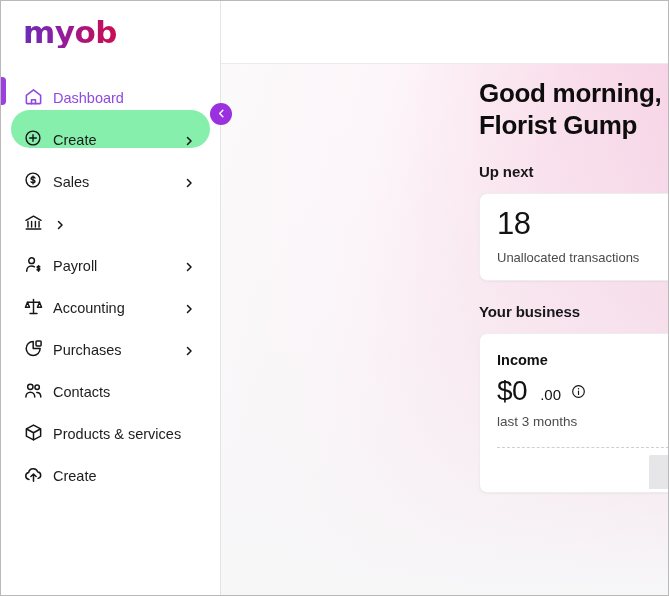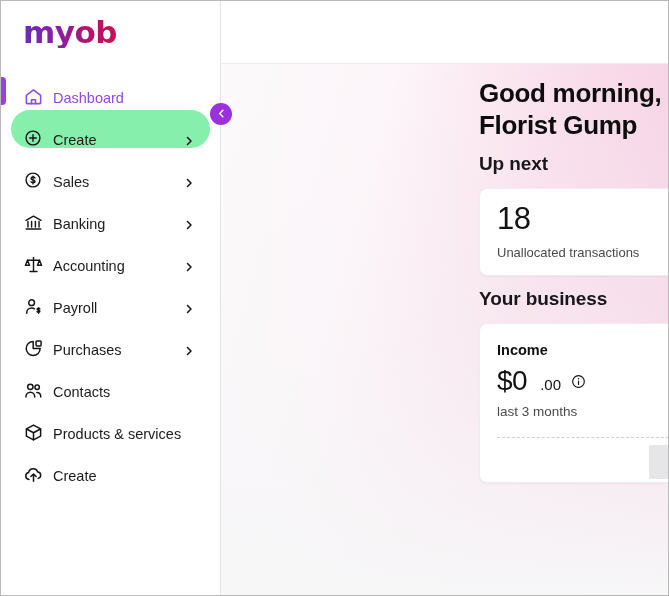--- a/index.html
+++ b/index.html
@@ -137,23 +137,23 @@
 
   #greeting {
     font-size: 26px;
     font-weight: bold;
     line-height: 1.22;
     color: #0d0d0d;
     letter-spacing: -0.3px;
     max-width: 230px;
   }
   .section-title {
-    font-size: 19px;
+    font-size: 15px;
     color: #18181a;
-    margin-top: 12px;
+    margin-top: 22px;
     letter-spacing: -0.1px;
   }
 
   .card {
     margin-top: 13px;
     background: #ffffff;
     border: 1px solid #eeecee;
     border-radius: 8px;
     box-shadow: 0 1px 2px rgba(0,0,0,0.045);
     width: 322px;
@@ -286,54 +286,53 @@
 
 
       <li class="nav-item">
         <span class="ico">
           <svg width="19" height="19" viewBox="0 0 24 24" fill="none" stroke="#161616" stroke-width="1.8" stroke-linecap="round" stroke-linejoin="round">
             <path d="M2.5 9.2 12 4l9.5 5.2"></path>
             <path d="M5 10.6v7M9.6 10.6v7M14.4 10.6v7M19 10.6v7"></path>
             <path d="M2.8 20.2h18.4"></path>
           </svg>
         </span>
-        <span class="nav-label">Banking</span>
+        <span class="nav-chevron">
+          <svg width="12" height="12" viewBox="0 0 24 24" fill="none" stroke="#151515" stroke-width="3" stroke-linecap="round" stroke-linejoin="round">
+              <path d="M9 5l7 7-7 7"></path>
+            </svg>
+        </span>
+      </li>
+
+      <li class="nav-item">
+        <span class="ico">
+          <svg width="19" height="19" viewBox="0 0 24 24" fill="none" stroke="#161616" stroke-width="1.9" stroke-linecap="round" stroke-linejoin="round">
+            <circle cx="9.6" cy="7.2" r="3.6"></circle>
+            <path d="M3.4 20.4c0-3.9 2.8-6.6 6.2-6.6 1.4 0 2.6.4 3.6 1.1"></path>
+            <path d="M18.4 13.6v6.8M20 15.1c-.3-.5-.9-.8-1.7-.8-1 0-1.7.5-1.7 1.2 0 1.6 3.4.8 3.4 2.5 0 .8-.7 1.3-1.7 1.3-.8 0-1.5-.3-1.8-.9"></path>
+          </svg>
+        </span>
+        <span class="nav-label">Payroll</span>
         <span class="nav-chevron">
           <svg width="12" height="12" viewBox="0 0 24 24" fill="none" stroke="#151515" stroke-width="3" stroke-linecap="round" stroke-linejoin="round">
               <path d="M9 5l7 7-7 7"></path>
             </svg>
         </span>
       </li>
 
       <li class="nav-item">
         <span class="ico">
           <svg width="19" height="19" viewBox="0 0 24 24" fill="none" stroke="#161616" stroke-width="1.8" stroke-linecap="round" stroke-linejoin="round">
             <path d="M12 3.2v17.6"></path>
               <path d="M4.4 6.6h15.2"></path>
             <path d="M7.6 20.8h8.8"></path>
             <path d="M4.4 6.6 1.8 13h5.2zM19.6 6.6 17 13h5.2z"></path>
           </svg>
         </span>
         <span class="nav-label">Accounting</span>
-        <span class="nav-chevron">
-          <svg width="12" height="12" viewBox="0 0 24 24" fill="none" stroke="#151515" stroke-width="3" stroke-linecap="round" stroke-linejoin="round">
-              <path d="M9 5l7 7-7 7"></path>
-            </svg>
-        </span>
-      </li>
-
-      <li class="nav-item">
-        <span class="ico">
-          <svg width="19" height="19" viewBox="0 0 24 24" fill="none" stroke="#161616" stroke-width="1.9" stroke-linecap="round" stroke-linejoin="round">
-            <circle cx="9.6" cy="7.2" r="3.6"></circle>
-            <path d="M3.4 20.4c0-3.9 2.8-6.6 6.2-6.6 1.4 0 2.6.4 3.6 1.1"></path>
-            <path d="M18.4 13.6v6.8M20 15.1c-.3-.5-.9-.8-1.7-.8-1 0-1.7.5-1.7 1.2 0 1.6 3.4.8 3.4 2.5 0 .8-.7 1.3-1.7 1.3-.8 0-1.5-.3-1.8-.9"></path>
-          </svg>
-        </span>
-        <span class="nav-label">Payroll</span>
         <span class="nav-chevron">
           <svg width="12" height="12" viewBox="0 0 24 24" fill="none" stroke="#151515" stroke-width="3" stroke-linecap="round" stroke-linejoin="round">
               <path d="M9 5l7 7-7 7"></path>
             </svg>
         </span>
       </li>
 
       <li class="nav-item">
         <span class="ico">
           <svg width="19" height="19" viewBox="0 0 24 24" fill="none" stroke="#161616" stroke-width="1.9" stroke-linecap="round" stroke-linejoin="round">

